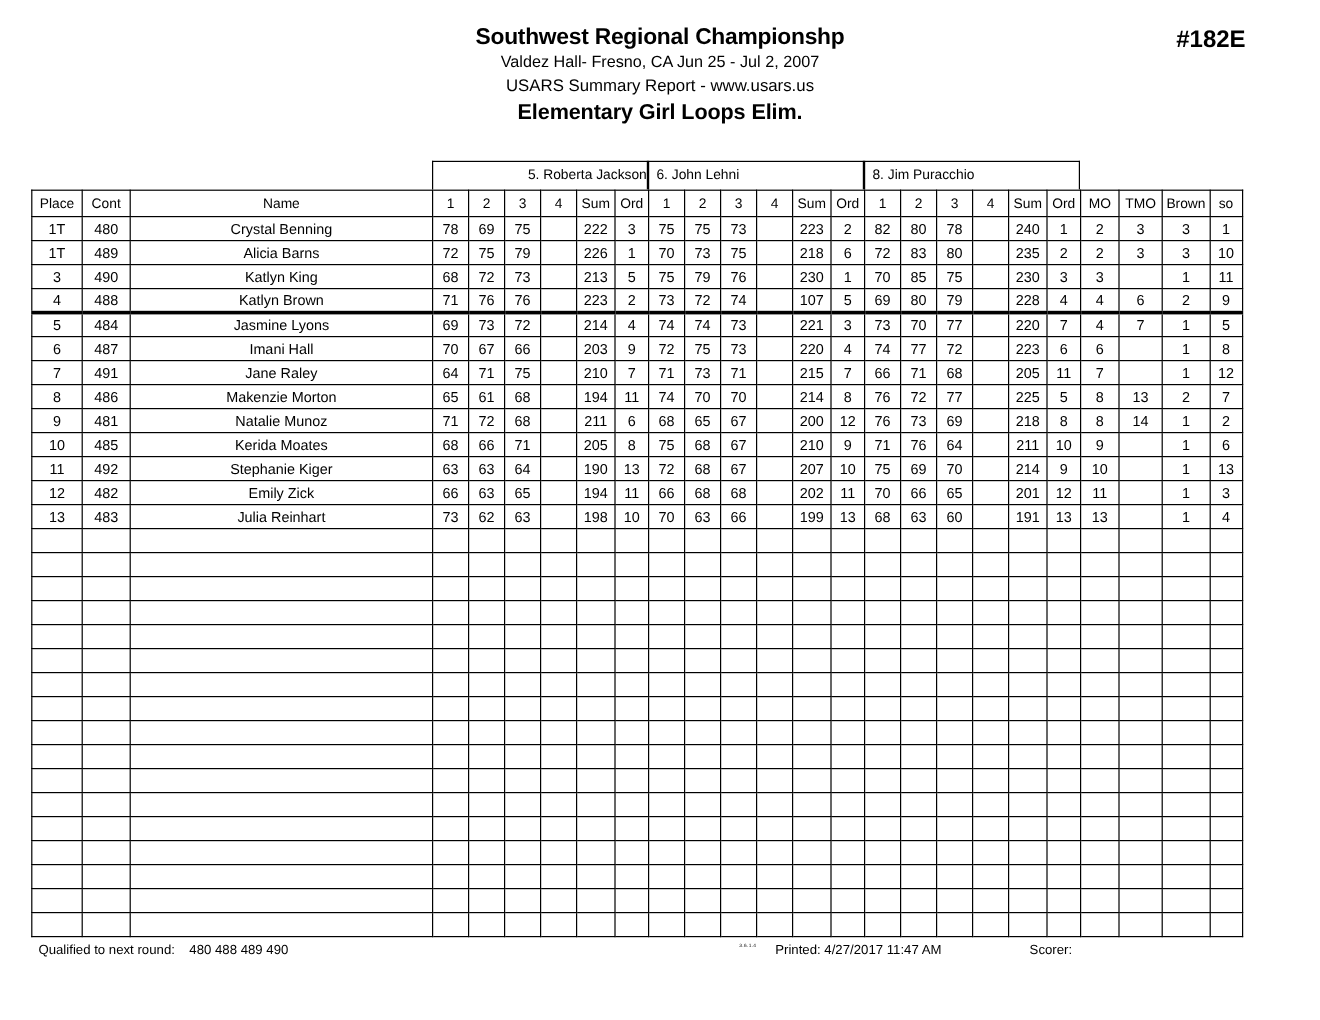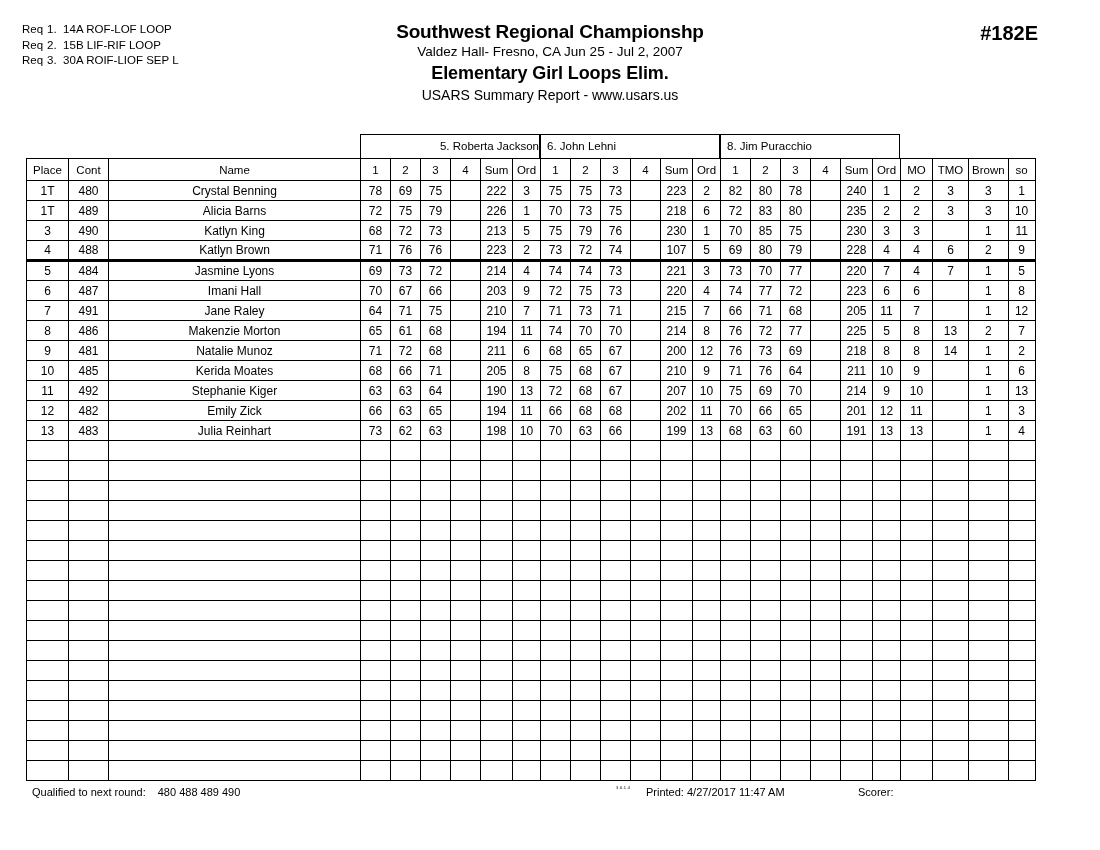--- a/index.html
+++ b/index.html
@@ -169,37 +169,26 @@
     left: 858px;
     top: 4px;
     white-space: nowrap;
   }
 </style>
 </head>
 <body>
 
 <div id="header-area">
 
-  <div id="req-list">
-    <span class="req-row">
-      <span class="req-lbl">Req</span><span class="req-num">1.</span><span class="req-txt">14A ROF-LOF LOOP</span>
-    </span>
-    <span class="req-row">
-      <span class="req-lbl">Req</span><span class="req-num">2.</span><span class="req-txt">15B LIF-RIF LOOP</span>
-    </span>
-    <span class="req-row">
-      <span class="req-lbl">Req</span><span class="req-num">3.</span><span class="req-txt">30A ROIF-LIOF SEP L</span>
-    </span>
-  </div>
 
   <div id="title-block">
     <div id="event-title">Southwest Regional Championshp</div>
     <div id="venue-line">Valdez Hall- Fresno, CA  Jun 25 - Jul 2, 2007</div>
+    <div id="report-line">USARS Summary Report - www.usars.us</div>
     <div id="division-title">Elementary Girl Loops Elim.</div>
-    <div id="report-line">USARS Summary Report - www.usars.us</div>
   </div>
 
   <div id="event-number">#182E</div>
 </div>
 
 <div id="judge-band">
   <div class="judge-box" style="left:334px; width:180px;text-align:right;">5.  Roberta Jackson</div>
   <div class="judge-box" style="left:514px; width:180px;">6.  John Lehni</div>
   <div class="judge-box" style="left:694px; width:180px;">8.  Jim Puracchio</div>
 </div>

